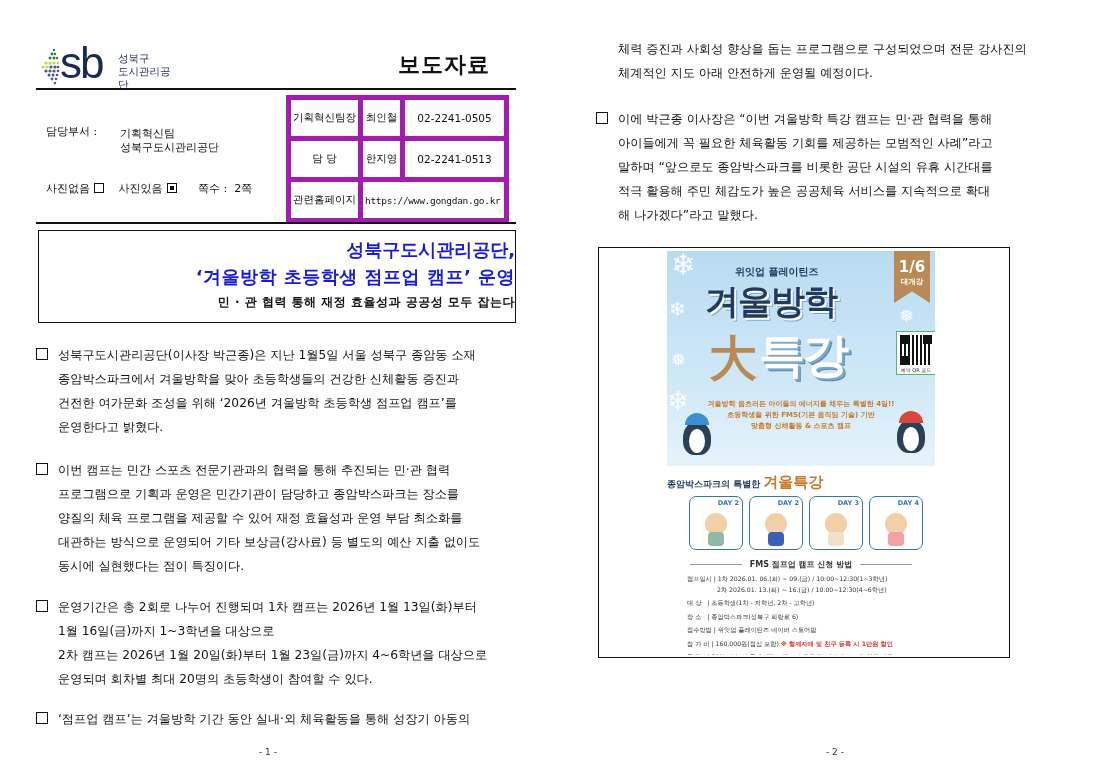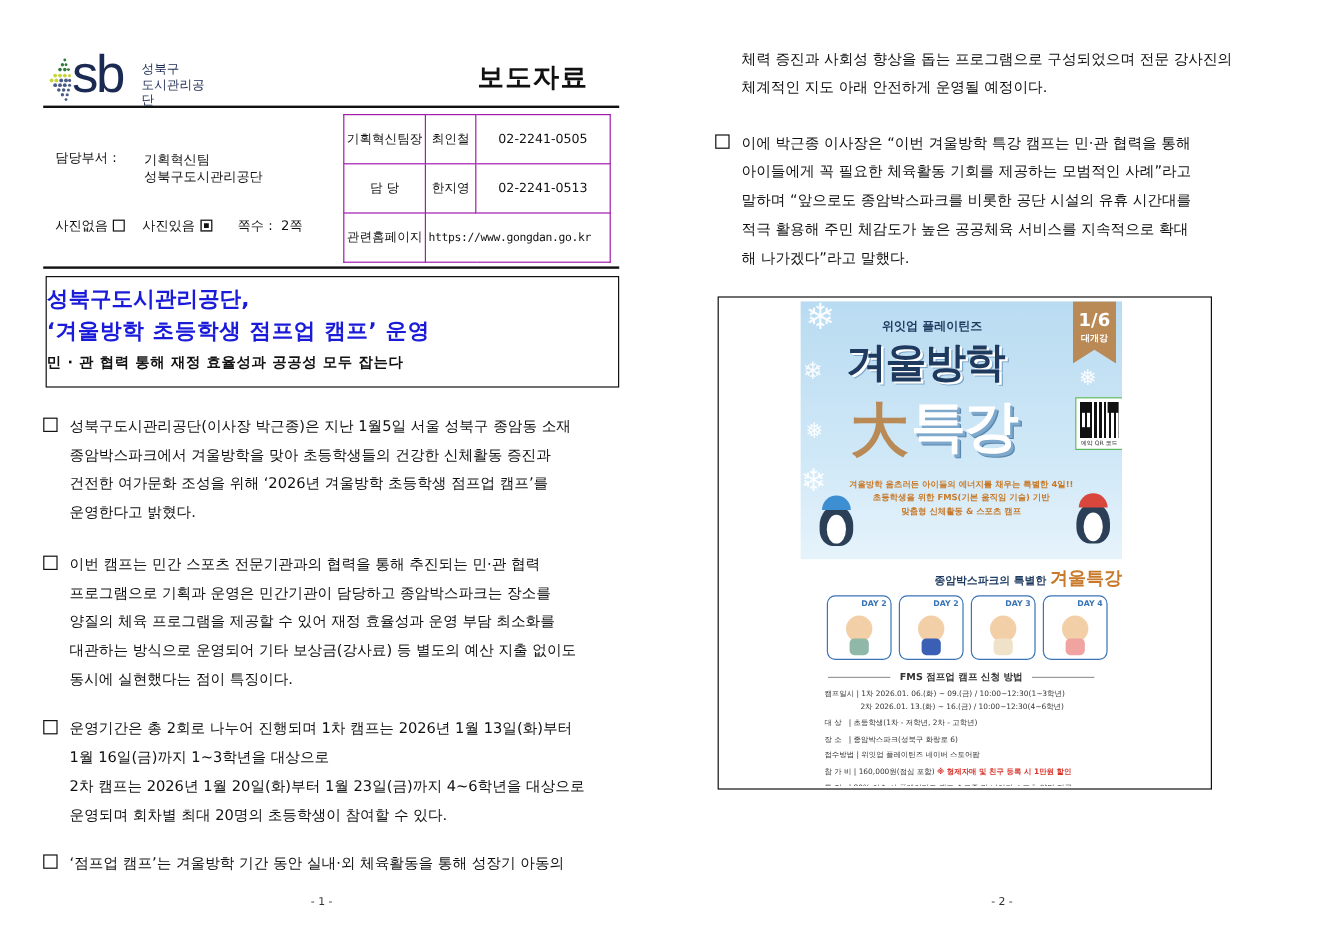--- a/index.html
+++ b/index.html
@@ -21,25 +21,25 @@
   .rule-bottom { top: 222px; }
 
   .dept-label { position: absolute; left: 46px; top: 124px; font-size: 11px; }
   .dept-org { position: absolute; left: 120px; top: 109px; font-size: 11px; margin-top: 31px; }
   .dept-team { position: absolute; left: 120px; top: 126px; font-size: 11px; }
   .photo-row { position: absolute; left: 46px; top: 181px; font-size: 11px; white-space: pre; }
   .cb { display: inline-block; width: 10px; height: 10px; border: 1px solid #111; vertical-align: -1px; margin: 0 4px; }
   .cb.filled { background: radial-gradient(#111 45%, #fff 46%); background: #fff; box-shadow: inset 0 0 0 2px #fff, inset 0 0 0 6px #111; }
 
   .contact-table { position: absolute; left: 286px; top: 95px; width: 223px; border-collapse: collapse; font-size: 10.5px; }
-  .contact-table td { border: 1px solid #a21caf; text-align: center; height: 41px; padding: 0 2px; white-space: nowrap; }
+  .contact-table td { border: 5px solid #a21caf; text-align: center; height: 41px; padding: 0 2px; white-space: nowrap; }
   .contact-table td.url { font-family: "DejaVu Sans Mono", monospace; font-size: 9.5px; text-align: left; letter-spacing: -0.3px; }
 
   
-  .headline-box { position: absolute; left: 38px; top: 230px; width: 478px; height: 93px; border: 1.5px solid #111; text-align: left; }
+  .headline-box { position: absolute; left: 38px; top: 230px; width: 478px; height: 93px; border: 1.5px solid #111; text-align: right; }
   .hl1 { margin-top: 6px; font-size: 18px; font-weight: bold; color: #1a1ad9; line-height: 26px; }
   .hl2 { font-size: 18px; font-weight: bold; color: #1a1ad9; line-height: 28px; letter-spacing: 0.5px; }
   .hl-sub { font-size: 12px; font-weight: bold; color: #111; line-height: 22px; letter-spacing: 0.5px; }
 
   
   .para { position: absolute; font-size: 12.2px; line-height: 24px; color: #111; }
   .para .line { white-space: nowrap; display: block; }
   .para .bullet { position: absolute; left: 0; top: 5px; width: 12px; height: 12px; border: 1.2px solid #111; background: #fff; }
   .para .lines { padding-left: 22px; }
   .p1 { left: 36px; top: 343px; }
@@ -79,21 +79,21 @@
   .intro { position: absolute; left: 0; top: 148px; width: 268px; text-align: center; font-size: 7px; line-height: 11px; color: #c87a2a; font-weight: bold; }
   .penguin { position: absolute; width: 36px; height: 44px; }
   .penguin .body { position: absolute; left: 4px; top: 10px; width: 28px; height: 34px; background: #2b3f57; border-radius: 50% 50% 40% 40%; }
   .penguin .belly { position: absolute; left: 10px; top: 18px; width: 16px; height: 24px; background: #fff; border-radius: 50%; }
   .penguin .hat { position: absolute; left: 6px; top: 2px; width: 24px; height: 12px; border-radius: 12px 12px 0 0; }
   .pg-left { left: 12px; top: 160px; }
   .pg-left .hat { background: #3d8fd1; }
   .pg-right { left: 226px; top: 158px; }
   .pg-right .hat { background: #d9463c; }
 
-  .section-title { position: absolute; left: 0; top: 222px; width: 268px; text-align: right; font-size: 9px; font-weight: bold; color: #1e3a5f; }
+  .section-title { position: absolute; left: 0; top: 222px; width: 268px; text-align: left; font-size: 9px; font-weight: bold; color: #1e3a5f; }
   .section-title .accent { font-size: 15px; color: #c87a2a; font-weight: 900; }
   .days { position: absolute; left: 22px; top: 245px; width: 240px; height: 56px; display: flex; gap: 6px; }
   .day { width: 54px; height: 54px; border: 1.5px solid #3a74b5; border-radius: 7px; position: relative; background: #fff; }
   .day .dlabel { position: absolute; right: 3px; top: 2px; font-size: 6.5px; font-weight: bold; color: #3a74b5; }
   .day .kid { position: absolute; left: 15px; top: 16px; width: 22px; height: 22px; border-radius: 50%; background: #f3cfa8; }
   .day .kidbody { position: absolute; left: 18px; top: 35px; width: 16px; height: 14px; border-radius: 4px; }
 
   .howto-title { position: absolute; left: 0; top: 308px; width: 268px; text-align: center; font-size: 8px; font-weight: bold; color: #333; }
   .howto-title::before, .howto-title::after { content: ""; display: inline-block; width: 52px; height: 1px; background: #999; vertical-align: middle; margin: 0 8px; }
   .info { position: absolute; left: 20px; top: 323px; width: 248px; font-size: 6.2px; line-height: 10.5px; color: #333; }

